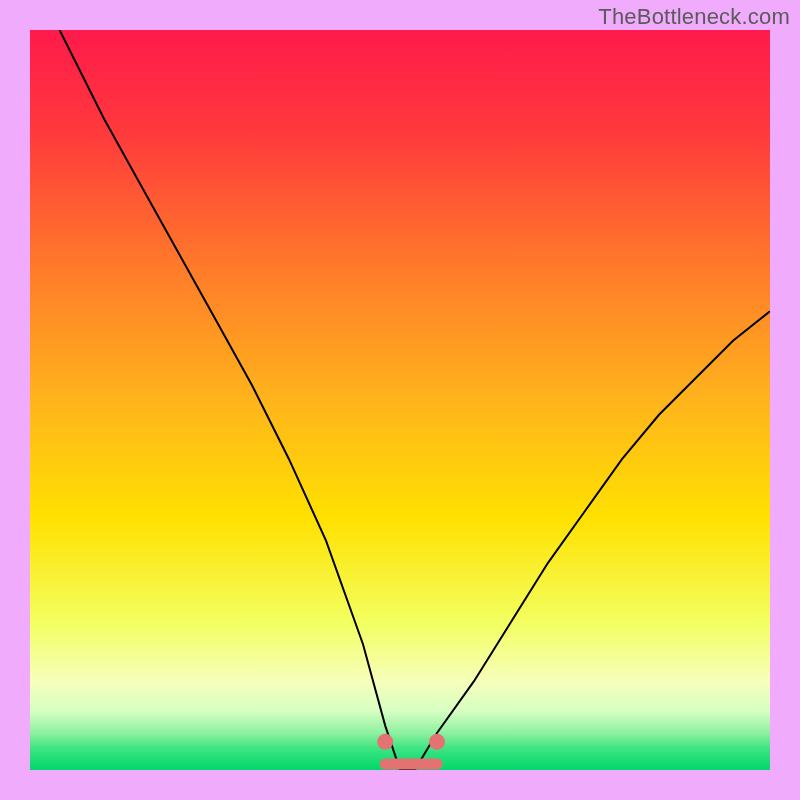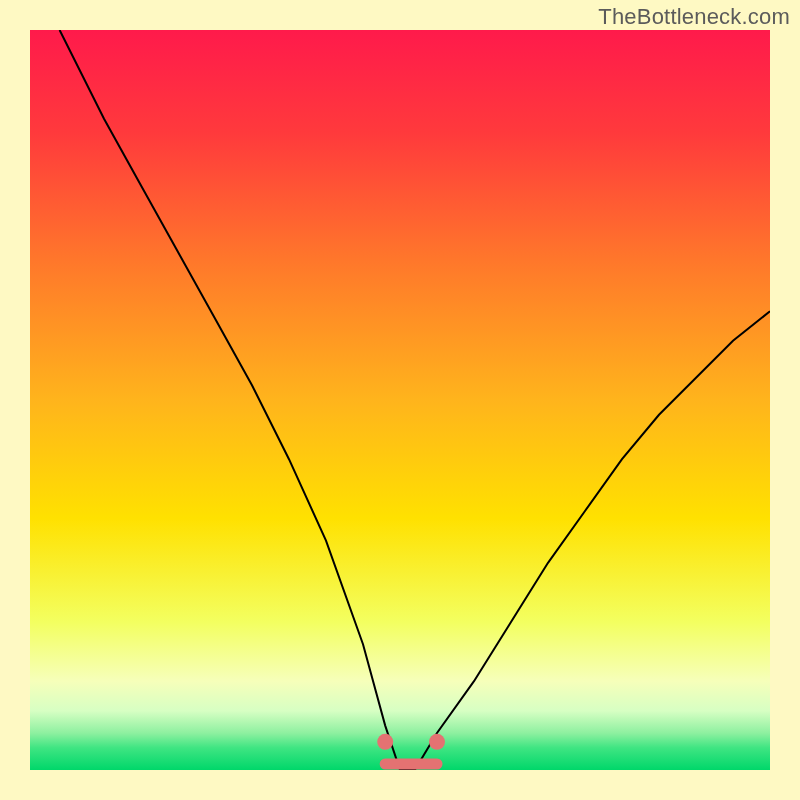--- a/index.html
+++ b/index.html
@@ -10,21 +10,21 @@
     background: #000;
     overflow: hidden;
     font-family: Arial, Helvetica, sans-serif;
   }
   .frame {
     position: absolute;
     left: 0;
     top: 0;
     width: 800px;
     height: 800px;
-    background: #fef9c3;
+    background: #f0abfc;
   }
   .plot {
     position: absolute;
     left: 30px;
     top: 30px;
     width: 740px;
     height: 740px;
   }
   .gradient {
     position: absolute;

